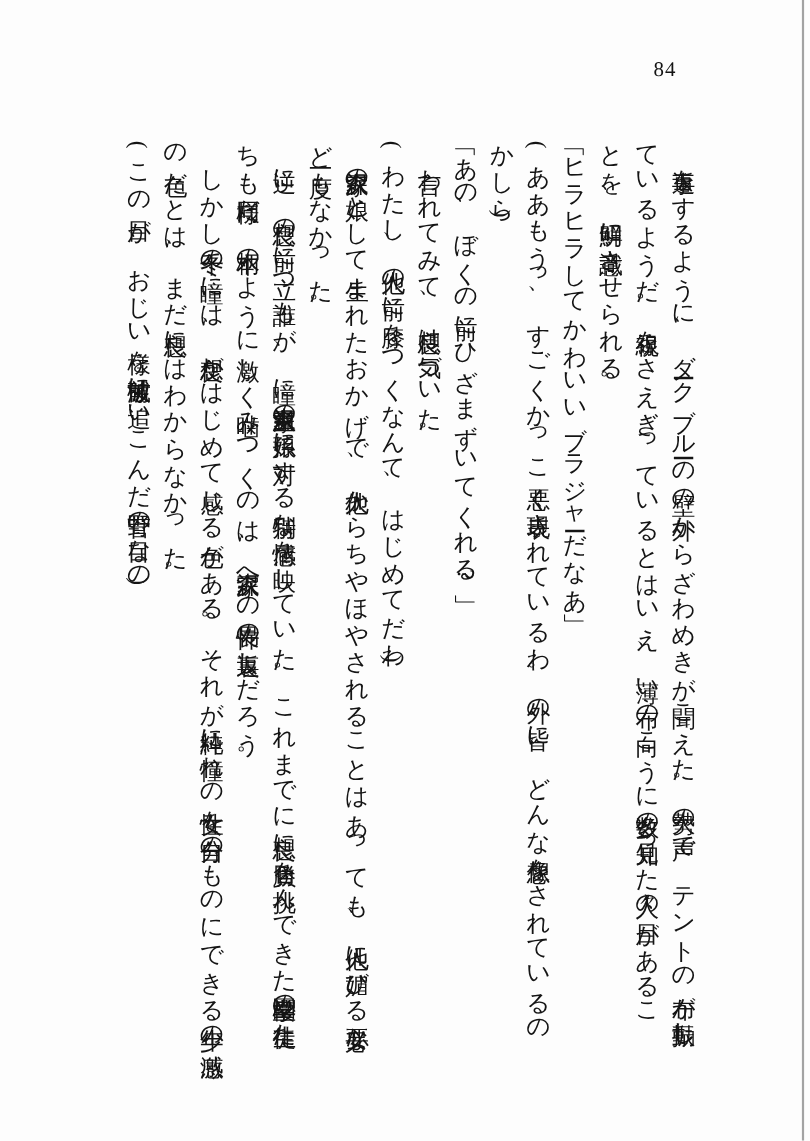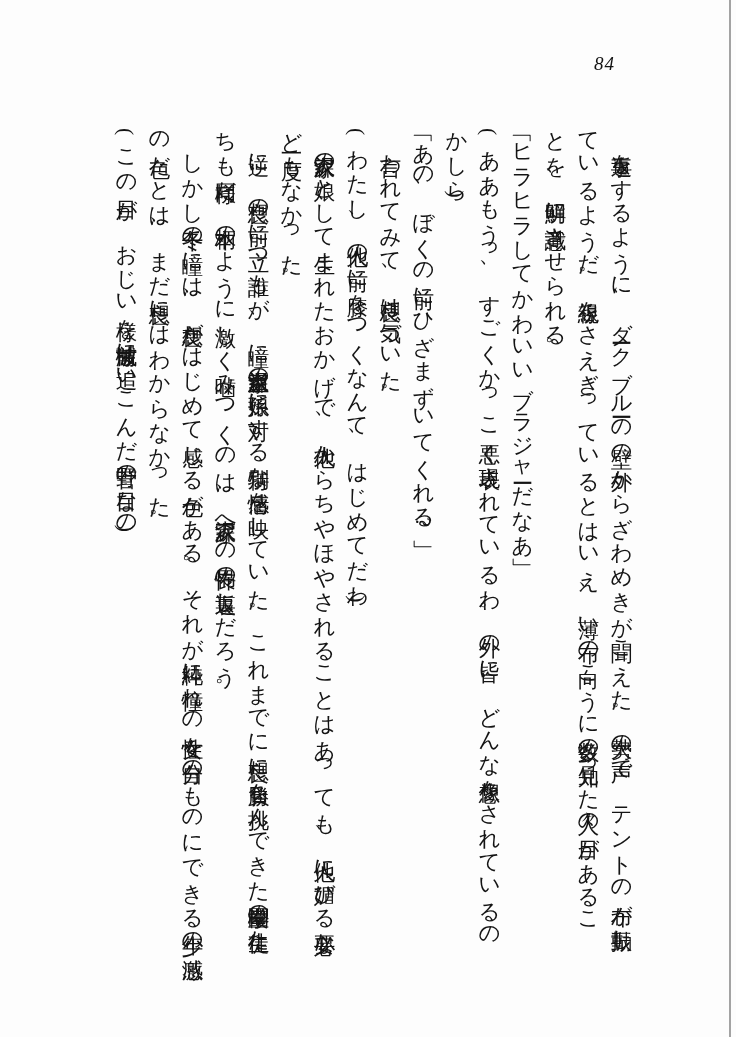--- a/index.html
+++ b/index.html
@@ -20,21 +20,20 @@
     height: 1037px;
     background: var(--paper);
     font-family: "Liberation Serif", serif;
     color: var(--ink);
   }
   .page-number {
     position: absolute;
     left: 594px;
     top: 53px;
     font-size: 19px;
-    font-style: italic;
     letter-spacing: 1px;
     color: var(--ink);
   }
   .text-block {
     position: absolute;
     top: 117px;
     left: 76px;
     width: 561px;
     height: 829px;
     writing-mode: vertical-rl;

